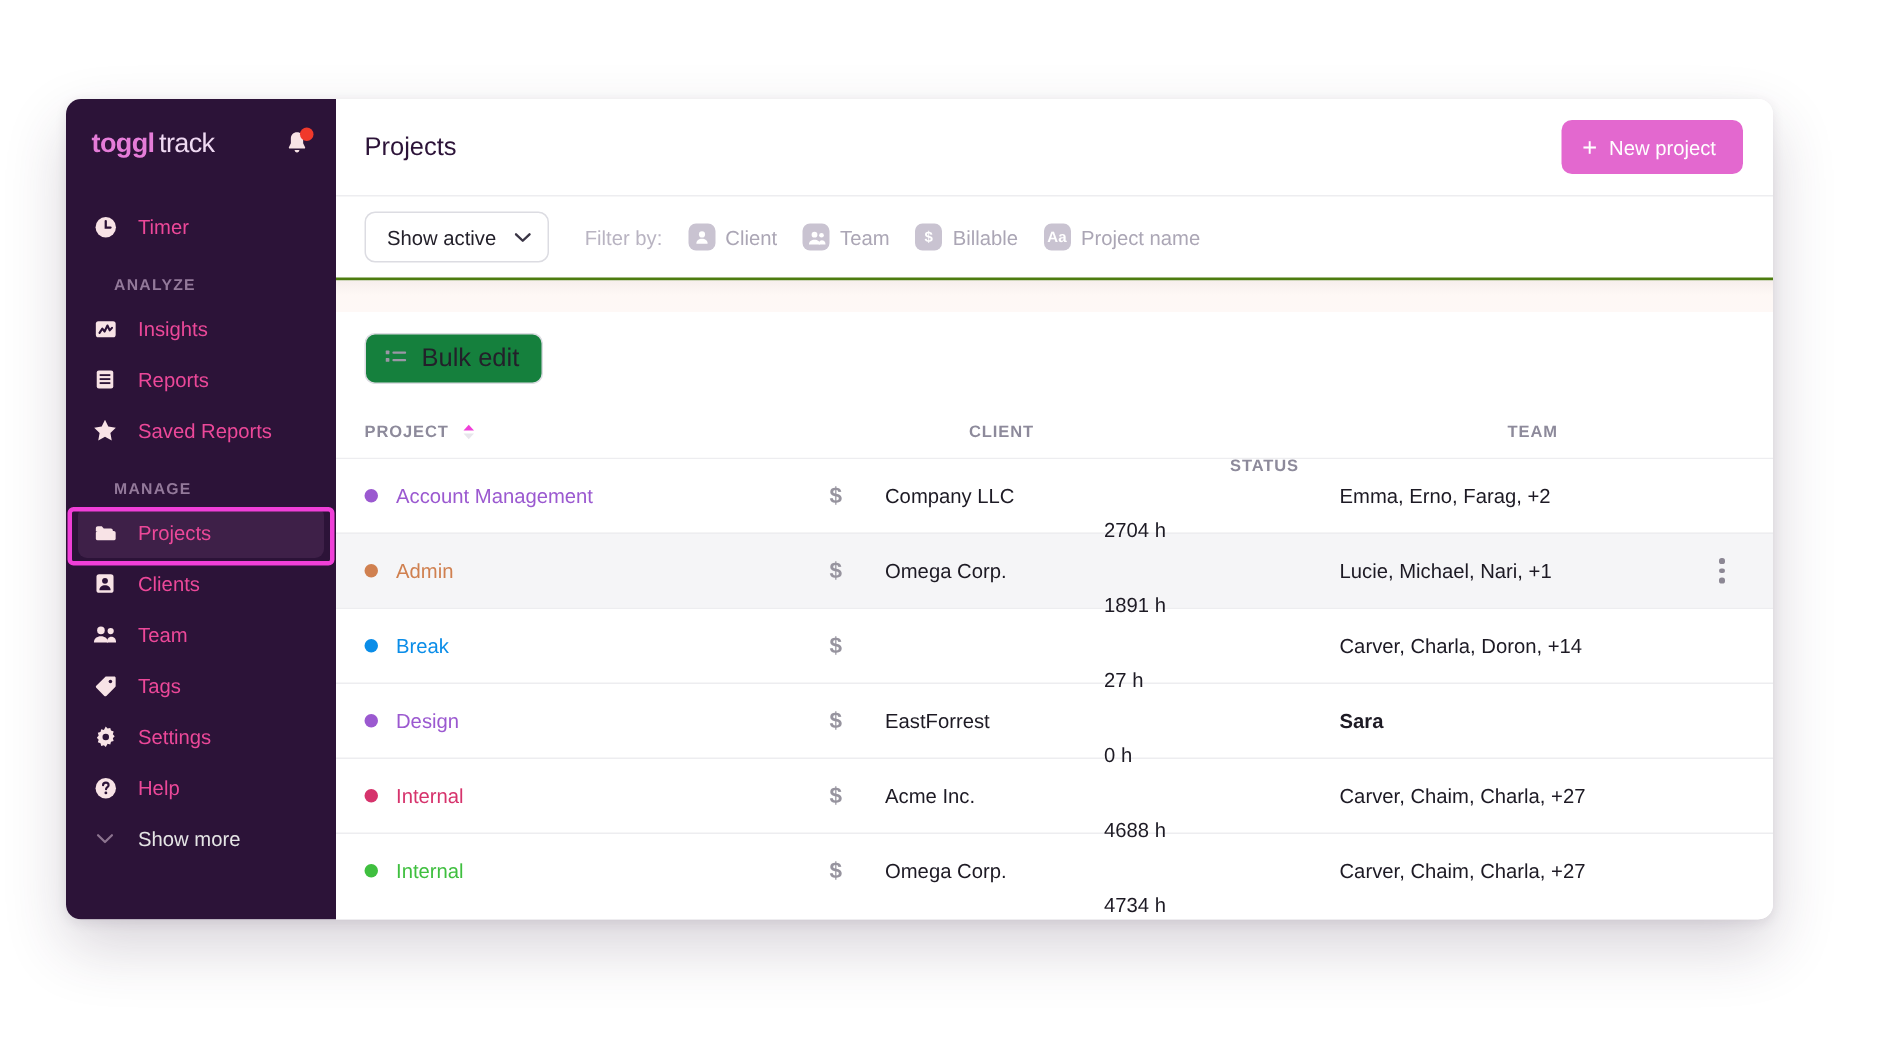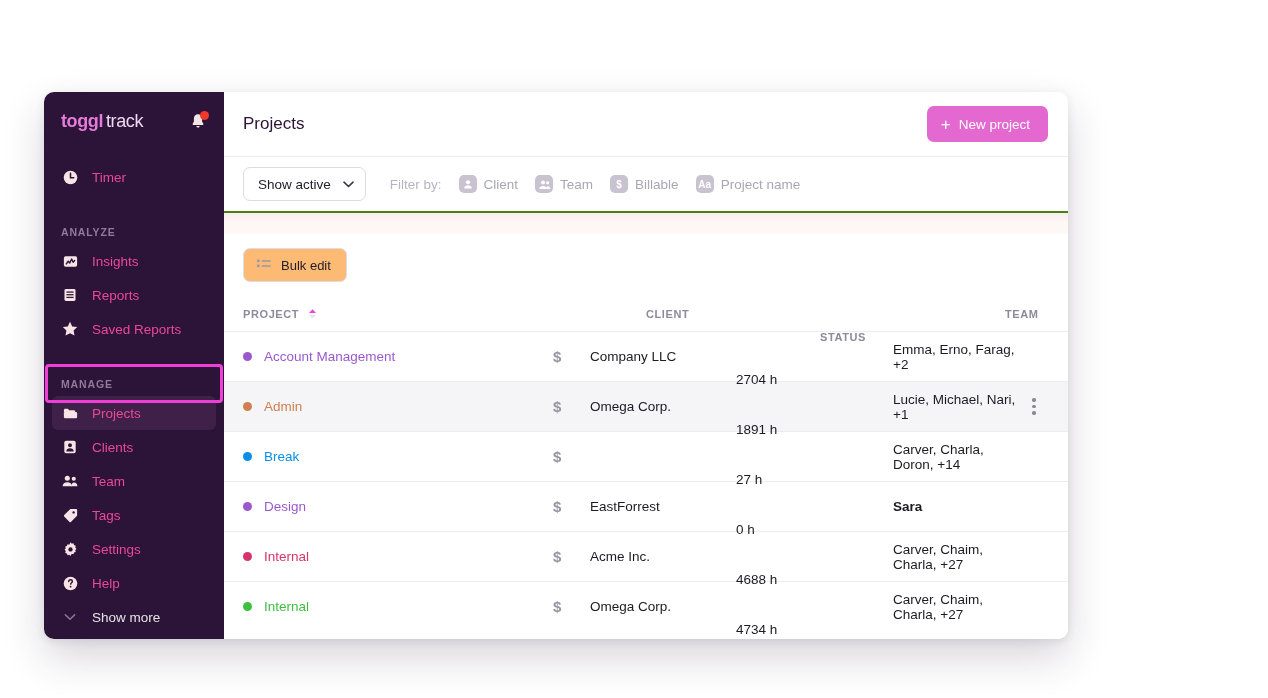--- a/index.html
+++ b/index.html
@@ -4,22 +4,22 @@
 <style>
   * { box-sizing: border-box; margin: 0; padding: 0; }
   html, body {
     width: 1268px; height: 698px;
     background: #ffffff;
     font-family: "Liberation Sans", sans-serif;
     overflow: hidden;
   }
   .app-window {
     position: absolute;
-    left: 44px; top: 92px;
-    width: 1024px; height: 547px;
+    left: 44px; top: 66px;
+    width: 1138px; height: 547px;
     border-radius: 10px;
     overflow: hidden;
     display: flex;
     box-shadow: 0 18px 42px rgba(60,40,70,0.20), 0 2px 8px rgba(60,40,70,0.10);
     background: #fff;
   }
 
   
   .sidebar {
     width: 180px;
@@ -62,22 +62,22 @@
     flex: 0 0 18px;
   }
   .nav-item .ico svg { display:block; }
   .nav-item.active { background: #3E2048; }
   .nav-item.dim { color: #e5e5e5; }
   .nav-group {
     font-size: 10.5px;
     letter-spacing: 0.85px;
     color: #93799A;
     font-weight: 600;
-    padding: 0 0 0 17px;
-    margin-top: 32px;
+    padding: 0 0 0 32px;
+    margin-top: 16px;
     margin-bottom: 6px;
   }
   .nav-spacer { height: 10px; }
 
   .highlight-box {
     position: absolute;
     left: 1px; top: 272px;
     width: 178px; height: 39px;
     border: 3px solid #F03FD8;
     border-radius: 4px;
@@ -152,23 +152,23 @@
     height: 21px;
     background: linear-gradient(to bottom, #F6EEEC 0%, #FEF8F5 45%, #FEF8F6 100%);
     flex: 0 0 21px;
   }
 
   .bulk-row { padding: 14px 19px 0 19px; flex: 0 0 auto; }
   .bulk-edit-btn {
     height: 34px;
     border: 1px solid #DCDCE2;
     border-radius: 7px;
-    background: #fdba74;
+    background: #15803d;
     padding: 0 15px 0 13px;
-    font-size: 13px; color: #23202A;
+    font-size: 17px; color: #23202A;
     display: inline-flex; align-items: center; gap: 10px;
     cursor: pointer; font-family: inherit; font-weight: 500;
   }
 
   .table-head {
     display: flex; align-items: center;
     height: 34px;
     margin-top: 15px;
     padding: 0 19px;
     font-size: 11px;

